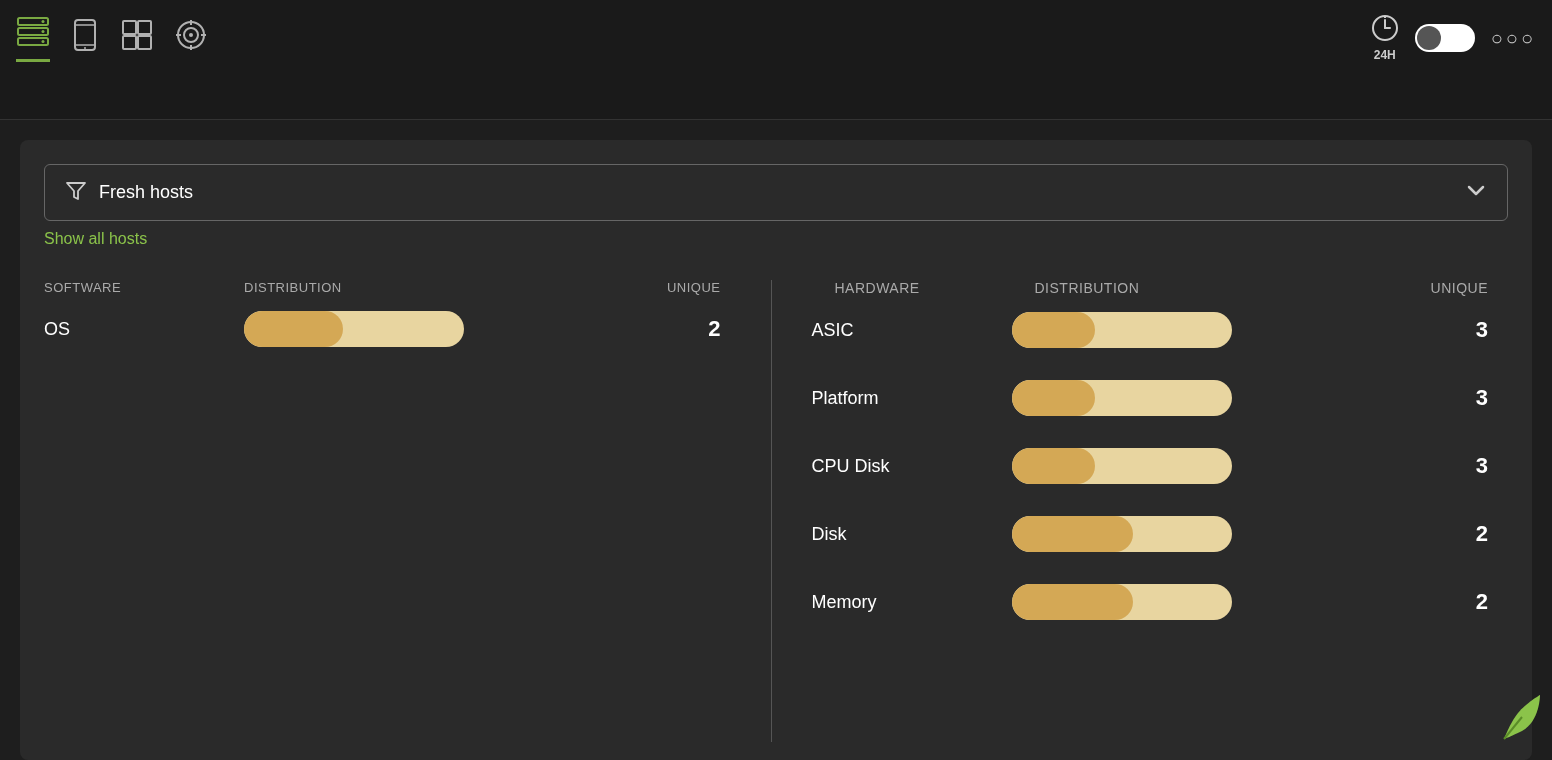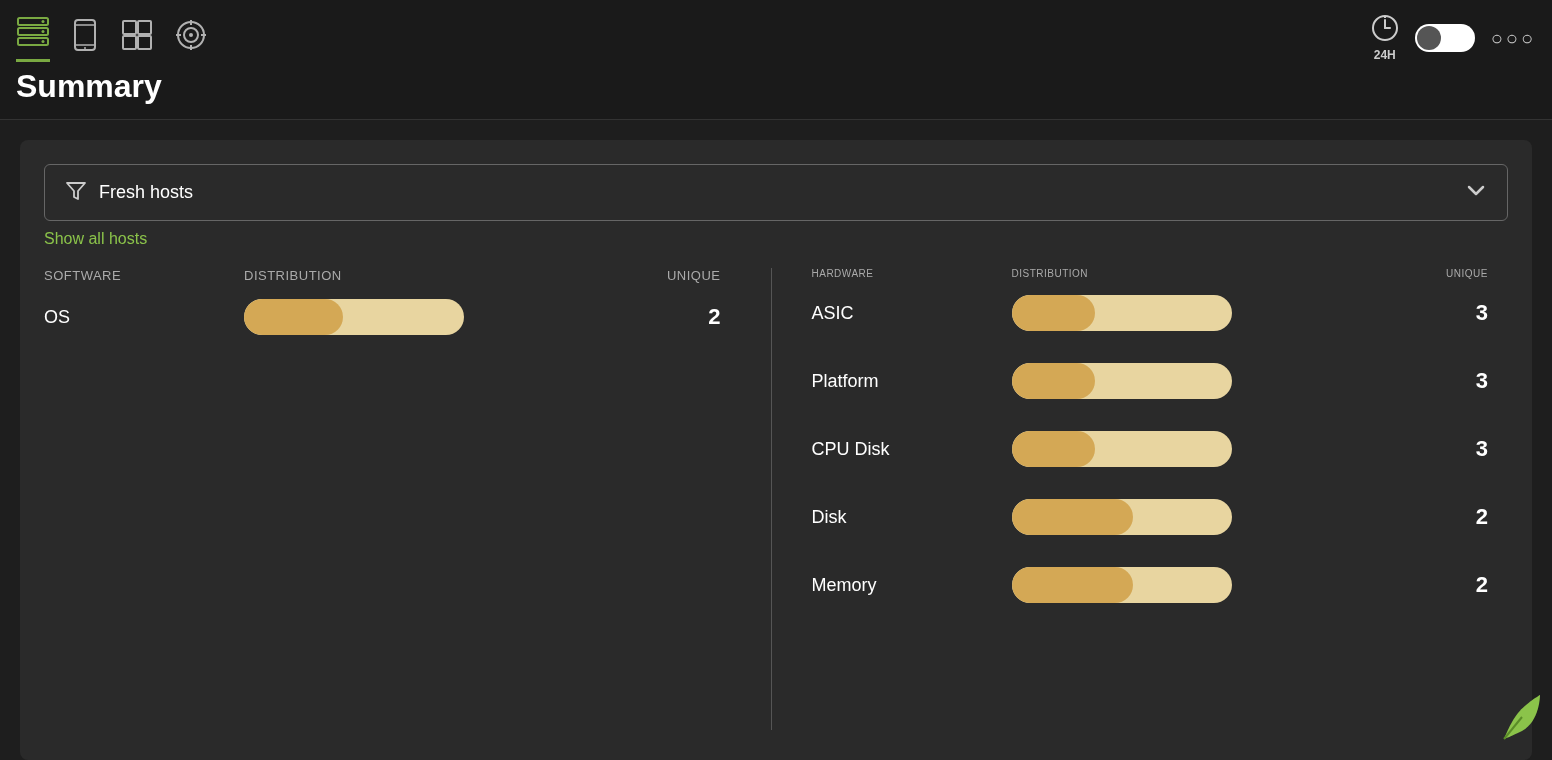--- a/index.html
+++ b/index.html
@@ -145,21 +145,21 @@
     .chevron-down {
       color: #ccc;
       font-size: 20px;
     }
 
     
     .show-all-hosts {
       color: #8bc34a;
       font-size: 16px;
       cursor: pointer;
-      margin-bottom: 20px;
+      margin-bottom: 32px;
       display: inline-block;
     }
 
     
     .columns-container {
       display: flex;
       gap: 0;
       height: calc(100% - 110px);
     }
 
@@ -183,23 +183,24 @@
       font-size: 13px;
       font-weight: 500;
       letter-spacing: 0.5px;
     }
 
     .hw-col-headers {
       display: grid;
       grid-template-columns: 200px 1fr 100px;
       margin-bottom: 16px;
       color: #aaa;
-      font-size: 10px;
+      font-size: 14px;
       font-weight: 500;
       letter-spacing: 0.5px;
+      margin-left: 23px;
     }
 
     
     .data-row {
       display: grid;
       grid-template-columns: 200px 1fr 100px;
       align-items: center;
       margin-bottom: 32px;
     }
 
@@ -286,21 +287,20 @@
         <circle cx="17" cy="17" r="7" stroke="#ccc" stroke-width="2" fill="none"></circle>
         <circle cx="17" cy="17" r="2" fill="#ccc"></circle>
         <line x1="17" y1="2" x2="17" y2="7" stroke="#ccc" stroke-width="2"></line>
         <line x1="17" y1="27" x2="17" y2="32" stroke="#ccc" stroke-width="2"></line>
         <line x1="2" y1="17" x2="7" y2="17" stroke="#ccc" stroke-width="2"></line>
         <line x1="27" y1="17" x2="32" y2="17" stroke="#ccc" stroke-width="2"></line>
       </svg>
     </div>
   </div>
 
-  <div class="page-title">Summary</div>
 
   <div class="top-right">
 
     <div class="time-control">
       <div class="time-icon">
         <svg width="28" height="28" viewBox="0 0 28 28" fill="none" xmlns="http://www.w3.org/2000/svg">
           <circle cx="14" cy="14" r="12" stroke="#ccc" stroke-width="2" fill="none"></circle>
           <line x1="14" y1="6" x2="14" y2="14" stroke="#ccc" stroke-width="2" stroke-linecap="round"></line>
           <line x1="14" y1="14" x2="19" y2="14" stroke="#ccc" stroke-width="2" stroke-linecap="round"></line>
           <line x1="14" y1="2" x2="14" y2="4" stroke="#ccc" stroke-width="2"></line>

